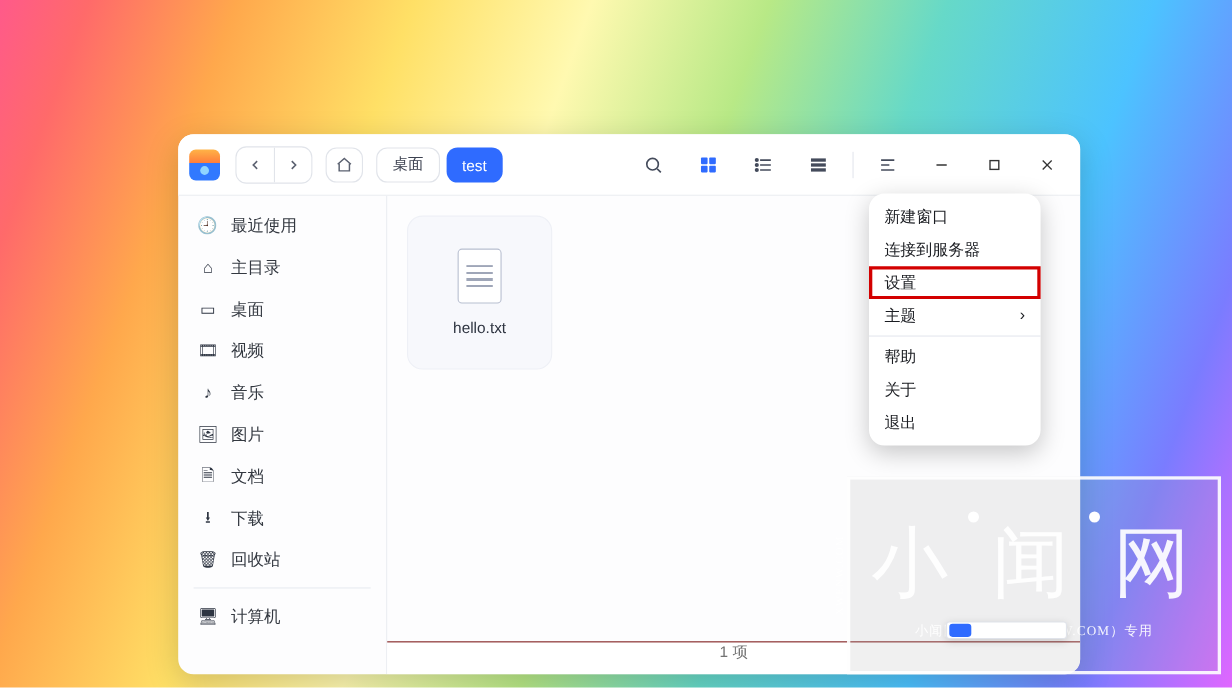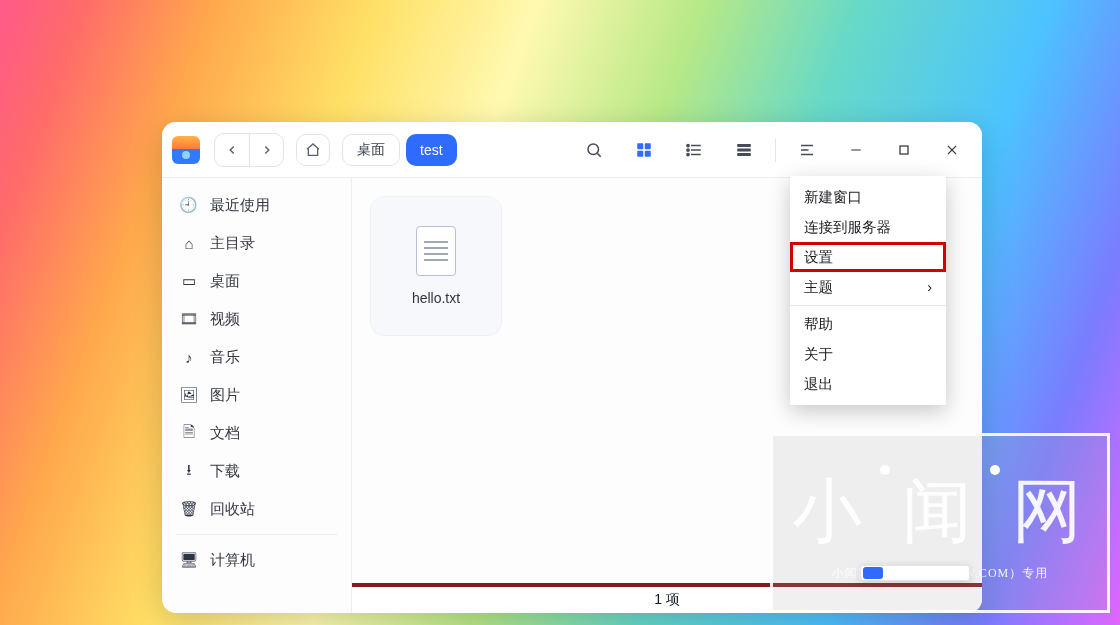--- a/index.html
+++ b/index.html
@@ -93,31 +93,31 @@
     width:40px; height:50px; border:1px solid #b8bfd0; border-radius:4px;
     position:relative; background:#fff;
   }
   .file .doc::before{
     content:""; position:absolute; left:7px; right:7px; top:14px; height:24px;
     background: repeating-linear-gradient(#9fa6b8 0 2px, transparent 2px 6px);
   }
   .file .fname { font-size:14px; color:#2e3440;}
   .status {
     position:absolute; left:0; bottom:0; right:0; height:30px;
-    display:flex; align-items:center; justify-content:center;
-    font-size:14px; color:#0f172a; background:#fff; border-top:4px solid #7f1d1d;
+    display:flex; justify-content:center;
+    font-size:14px; color:#737373; background:#fff; border-top:1px solid #7f1d1d;
   }
 
   
   .menu {
     position:absolute;
     left:790px; top:176px;
     width:156px;
     background:#fff;
-    border-radius:1px;
+    border-radius:14px;
     box-shadow:0 6px 22px rgba(0,0,0,.22);
     padding:6px 0;
     font-size:14.5px;
     color:#1b1d22;
   }
   .mitem { height:30px; display:flex; align-items:center; justify-content:space-between; padding:0 14px; cursor:pointer; }
   .mitem.highlight { box-shadow: inset 0 0 0 3px #d30000; }
   .msep { height:1px; background:#e4e7ee; margin:3px 0;}
 
   

